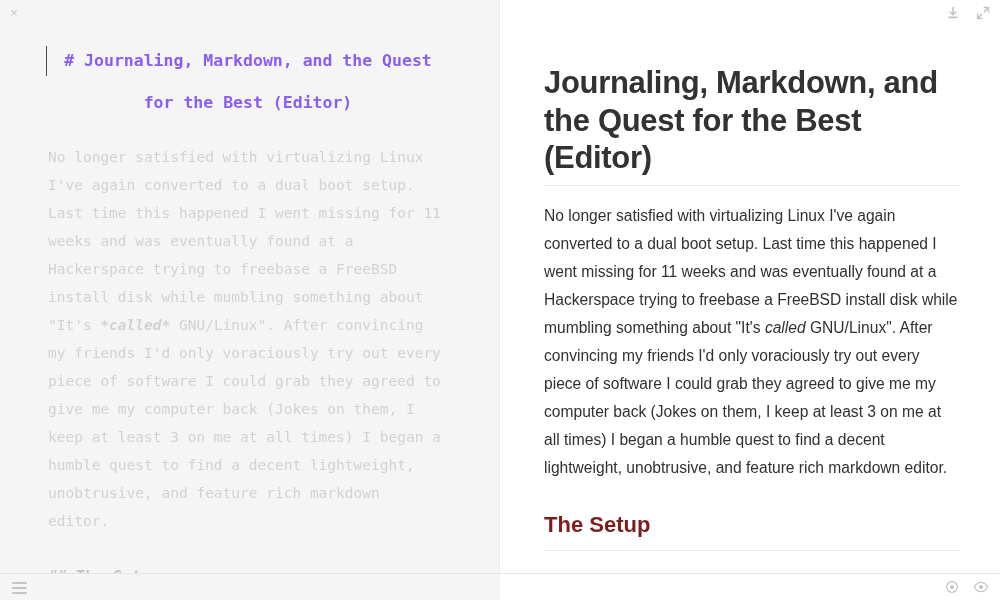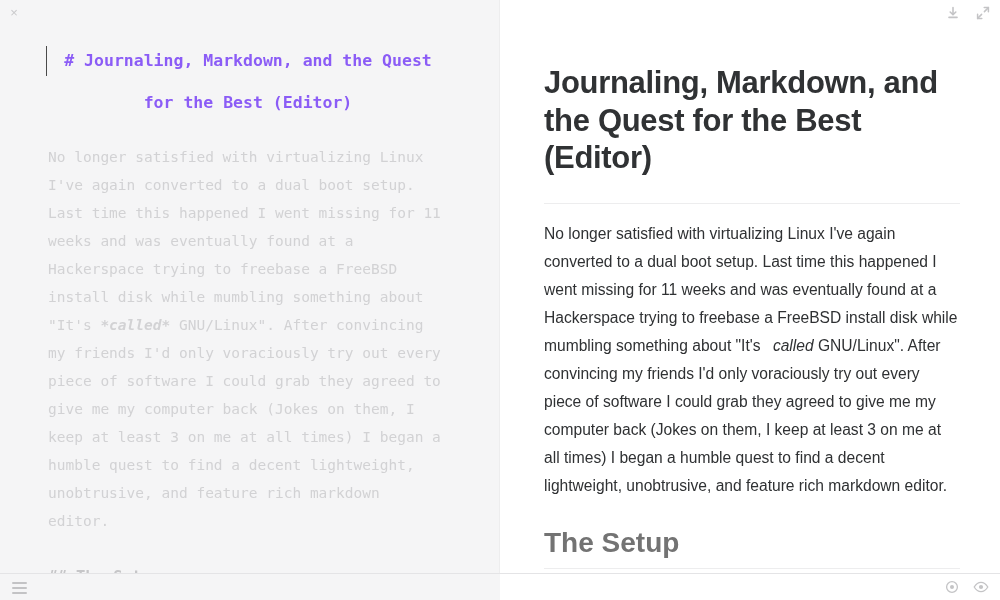--- a/index.html
+++ b/index.html
@@ -137,39 +137,39 @@
     width: 416px;
     color: #2f3133;
   }
 
   .pv-h1 {
     font-size: 31px;
     line-height: 37.5px;
     font-weight: bold;
     letter-spacing: -0.3px;
     color: #303234;
-    padding-bottom: 26px;
+    padding-bottom: 8px;
     border-bottom: 1px solid #ededee;
   }
 
   .pv-p {
     margin-top: 16px;
     font-size: 15.6px;
     line-height: 28px;
     color: #2f3133;
   }
 
-  .pv-p em { font-style: italic; margin-left: 8px; }
+  .pv-p em { font-style: italic; }
 
   .pv-h2 {
     margin-top: 28px;
-    font-size: 28px;
+    font-size: 22px;
     line-height: 30px;
     font-weight: bold;
-    color: #737373;
+    color: #7f1d1d;
     padding-bottom: 10px;
     border-bottom: 1px solid #ededee;
   }
 
   
   .statusbar {
     position: absolute;
     left: 0;
     top: 573px;
     width: 1000px;

